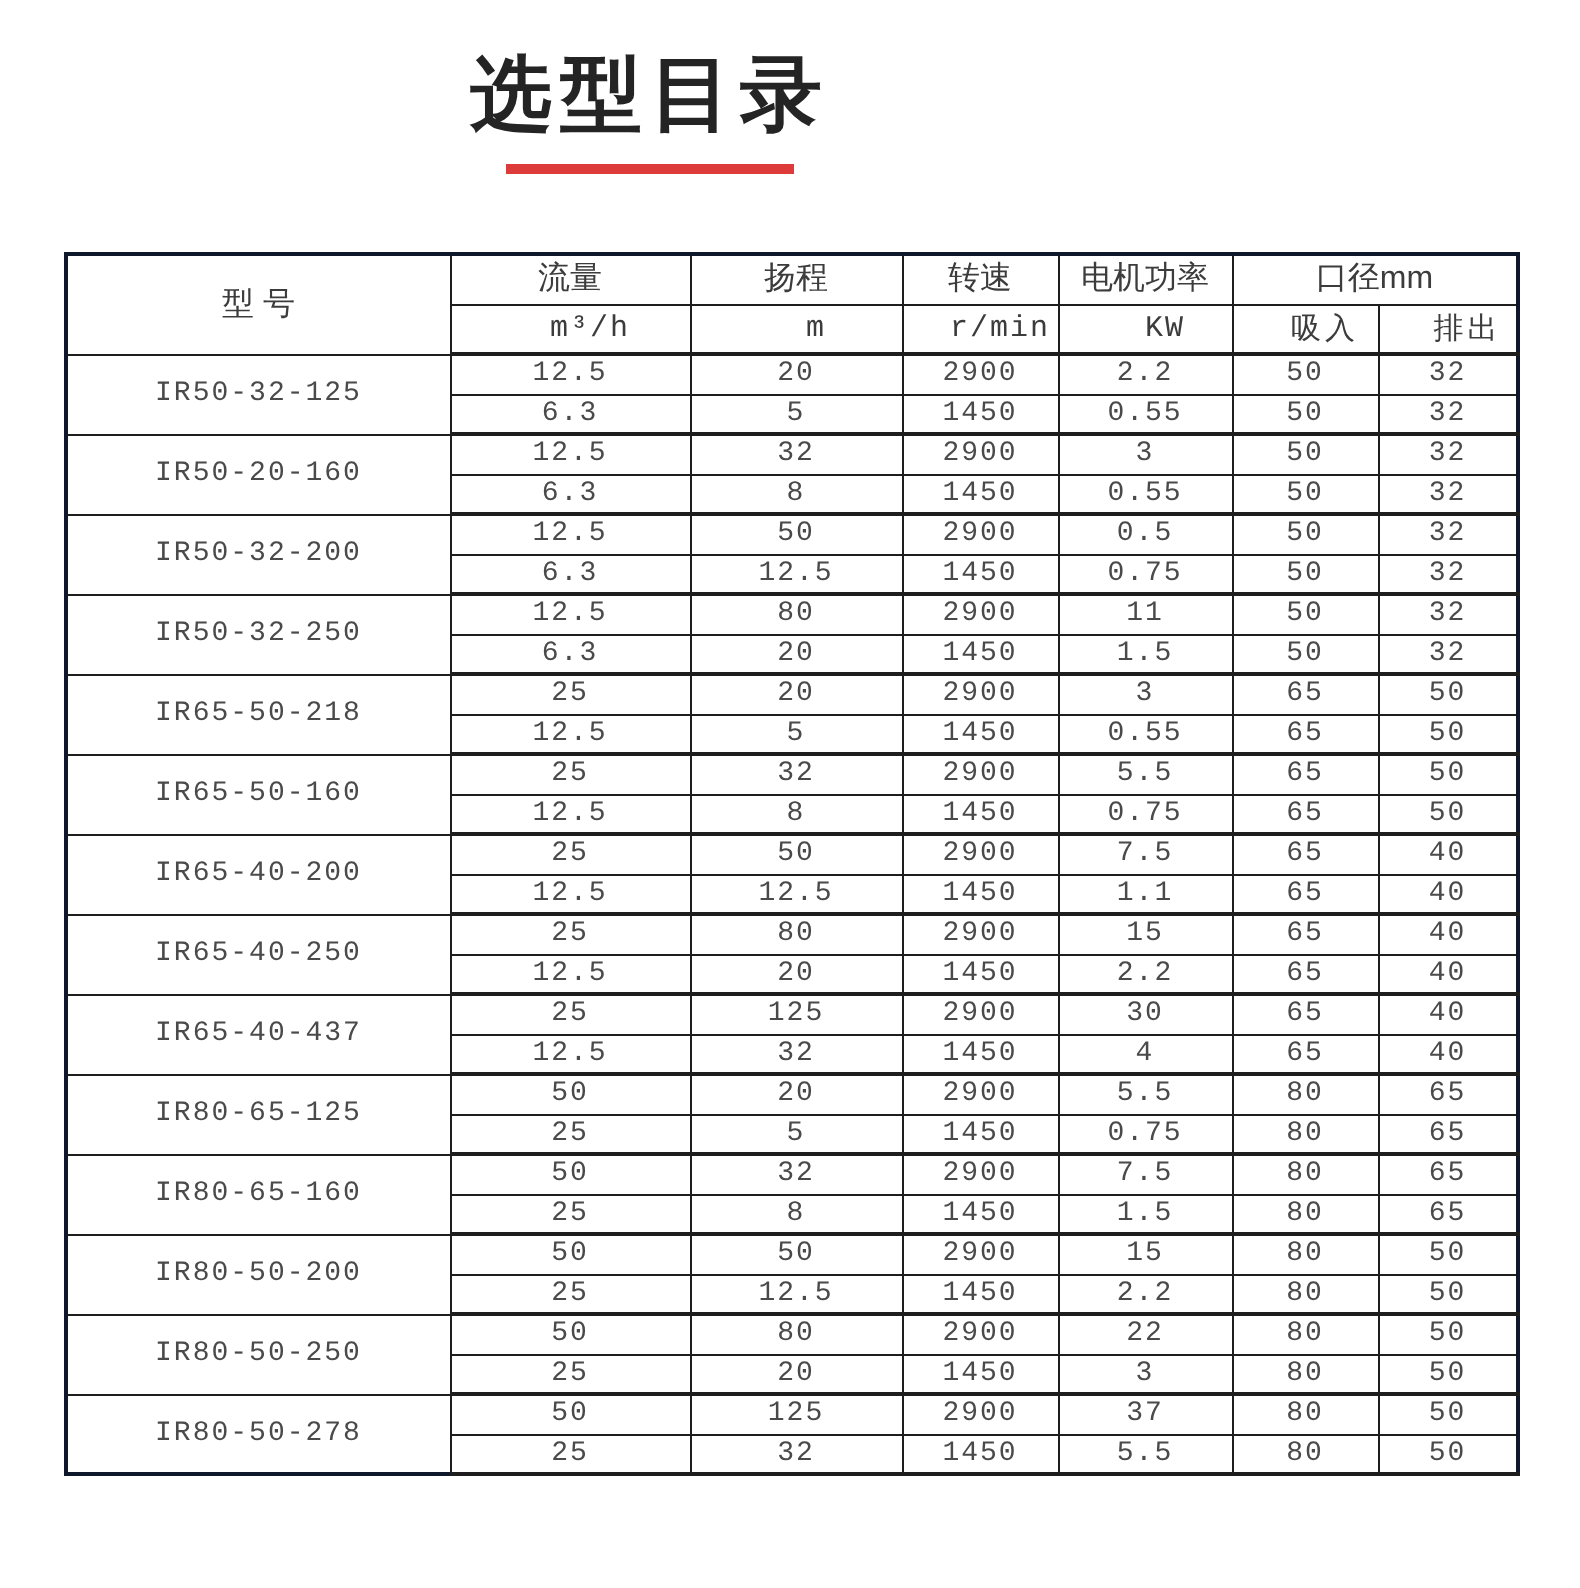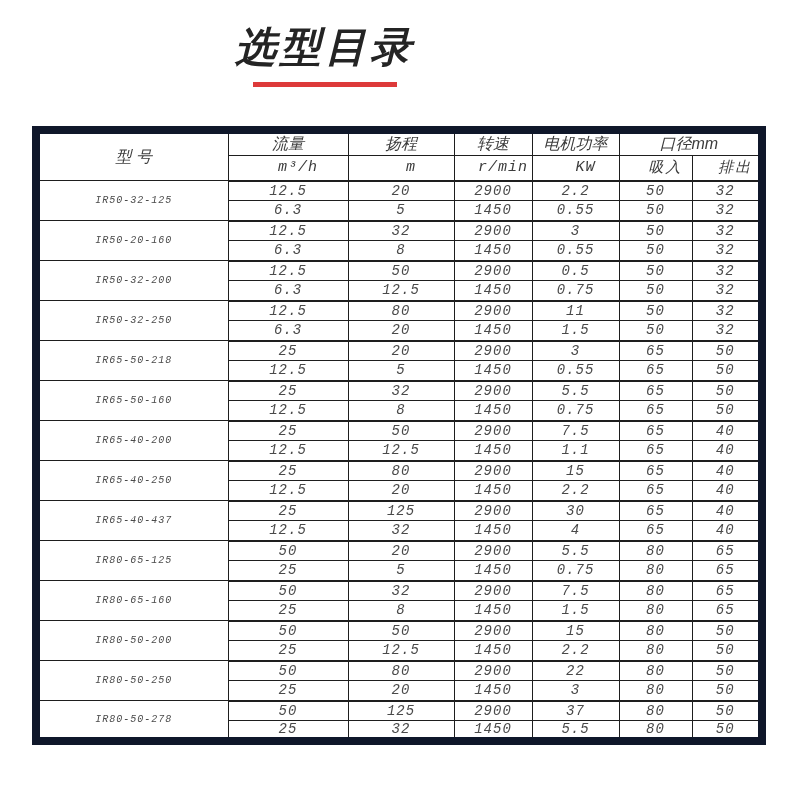--- a/index.html
+++ b/index.html
@@ -3,21 +3,21 @@
 <meta charset="utf-8">
 <style>
   * { box-sizing: border-box; }
   html, body {
     margin: 0; padding: 0;
     width: 790px; height: 794px;
     background: #ffffff;
     font-family: "Liberation Sans", "DejaVu Sans", sans-serif;
     overflow: hidden;
   }
-  .page { width: 650px; height: 794px; position: relative; font-style: italic; }
+  .page { width: 650px; height: 794px; position: relative; }
 
   .title {
     margin: 0; padding-top: 27px;
     text-align: center;
     font-family: "DejaVu Sans", "Liberation Sans", sans-serif;
     font-size: 41px; line-height: 1;
     font-weight: bold;
     color: #242424;
     letter-spacing: 4px;
   }
@@ -25,21 +25,21 @@
     width: 144px; height: 5px;
     margin: 14px auto 0 auto;
     background: #dd3a3a;
   }
 
   table.catalog {
     border-collapse: collapse;
     table-layout: fixed;
     width: 726px;
     margin: 39px 0 0 32px;
-    border: 8px solid #0f172a;
+    border: 2px solid #0f172a;
     color: #454545;
   }
   .catalog col.c-model  { width: 192px; }
   .catalog col.c-flow   { width: 120px; }
   .catalog col.c-head   { width: 106px; }
   .catalog col.c-speed  { width: 78px; }
   .catalog col.c-power  { width: 87px; }
   .catalog col.c-suct   { width: 73px; }
   .catalog col.c-disch  { width: 70px; }
 
@@ -63,21 +63,21 @@
   .catalog thead tr:last-child th { border-bottom-width: 2px; padding-left: 20px; }
 
   .catalog tbody td {
     height: 20px;
     font-family: "Liberation Mono", "DejaVu Sans Mono", monospace;
     font-size: 14px;
     letter-spacing: 1px;
     color: #4a4a4a;
   }
   .catalog tbody td.model-cell {
-    font-size: 10px;
+    font-size: 14px;
     letter-spacing: 1px;
   }
   .catalog tbody tr.group-end td { border-bottom-width: 2px; }
 </style>
 </head>
 <body>
 
 <div class="page">
 
   <h1 class="title">选型目录</h1>

